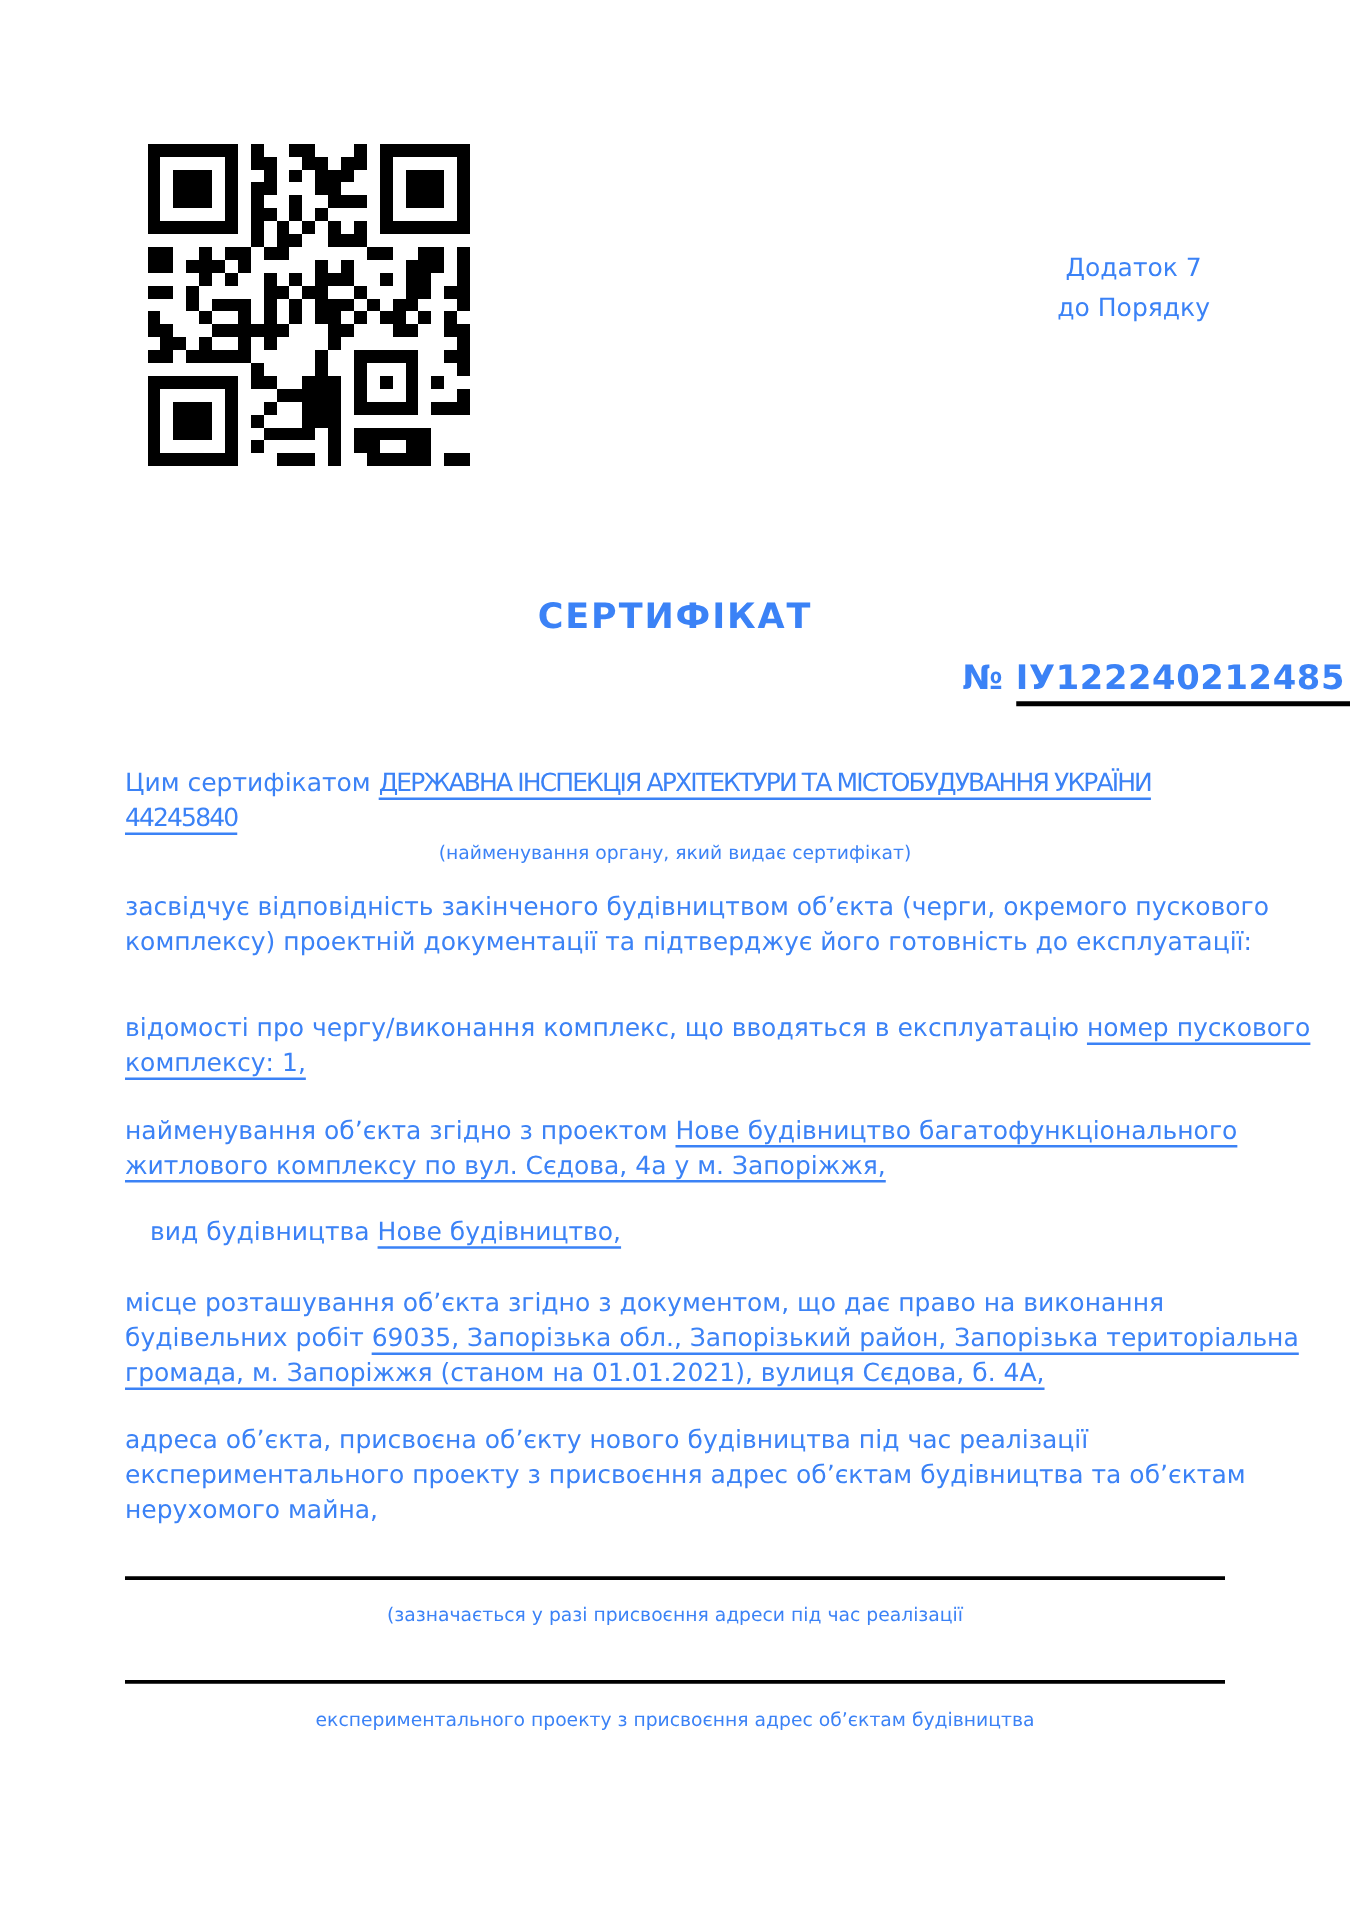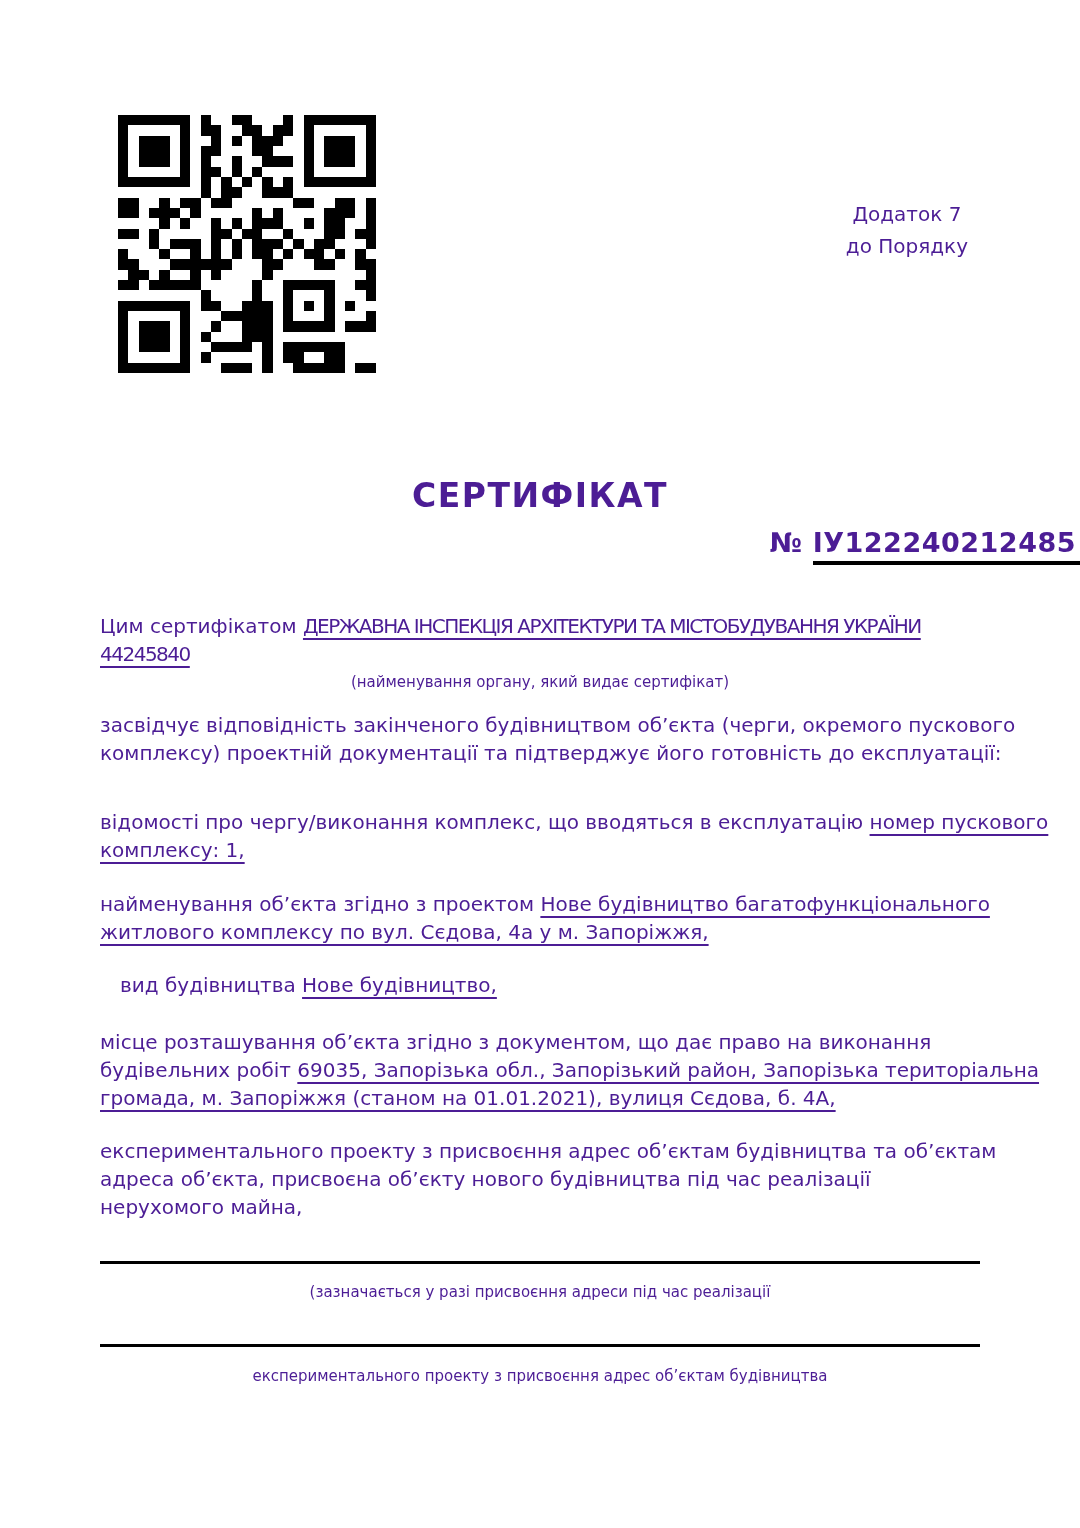--- a/index.html
+++ b/index.html
@@ -1,36 +1,36 @@
 <!DOCTYPE html>
 <html><head>
 <meta charset="utf-8">
 <style>
   html,body { margin:0; padding:0; background:#ffffff; }
   .page {
     position:relative;
     width:1080px; height:1528px;
     background:#ffffff;
     font-family:"DejaVu Sans", sans-serif;
-    color:#4c1d95;
+    color:#3b82f6;
     overflow:hidden;
   }
   .qr {
     position:absolute; left:118px; top:115px;
     width:258px; height:258px;
   }
   .annex {
     position:absolute; top:198px; right:112px;
     text-align:center;
     font-size:20px; line-height:32px;
   }
   .title {
     position:absolute; top:476px; left:0; width:1080px;
     text-align:center;
-    font-size:33px; font-weight:bold; letter-spacing:1.5px;
+    font-size:28px; font-weight:bold; letter-spacing:1.5px;
   }
   .number {
     position:absolute; top:527px; left:0; width:1080px;
     text-align:right;
     font-size:27px; font-weight:bold; letter-spacing:0.5px;
   }
   .number .num-u {
     border-bottom:4px solid #000;
     padding-bottom:3px; padding-right:4px;
   }
@@ -423,22 +423,22 @@
     <div><span>вид будівництва </span><span class="u">Нове будівництво,</span></div>
   </div>
 
   <div class="para" id="p6">
     <div>місце розташування об’єкта згідно з документом, що дає право на виконання</div>
     <div><span>будівельних робіт </span><span class="u">69035, Запорізька обл., Запорізький район, Запорізька територіальна</span></div>
     <div><span class="u">громада, м. Запоріжжя (станом на 01.01.2021), вулиця Сєдова, б. 4А,</span></div>
   </div>
 
   <div class="para" id="p7">
+    <div>адреса об’єкта, присвоєна об’єкту нового будівництва під час реалізації</div>
     <div>експериментального проекту з присвоєння адрес об’єктам будівництва та об’єктам</div>
-    <div>адреса об’єкта, присвоєна об’єкту нового будівництва під час реалізації</div>
     <div>нерухомого майна,</div>
   </div>
 
   <div class="rule" id="rule1"></div>
   <div class="caption" id="cap-addr1">(зазначається у разі присвоєння адреси під час реалізації</div>
   <div class="rule" id="rule2"></div>
   <div class="caption" id="cap-addr2">експериментального проекту з присвоєння адрес об’єктам будівництва</div>
 
 </div>
 

